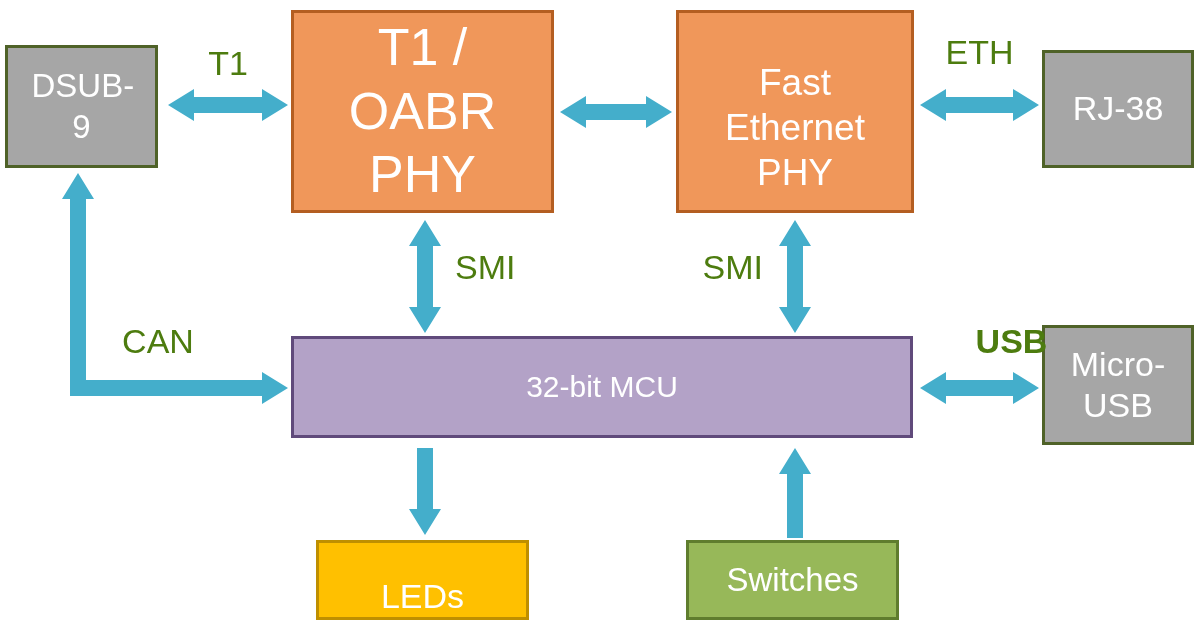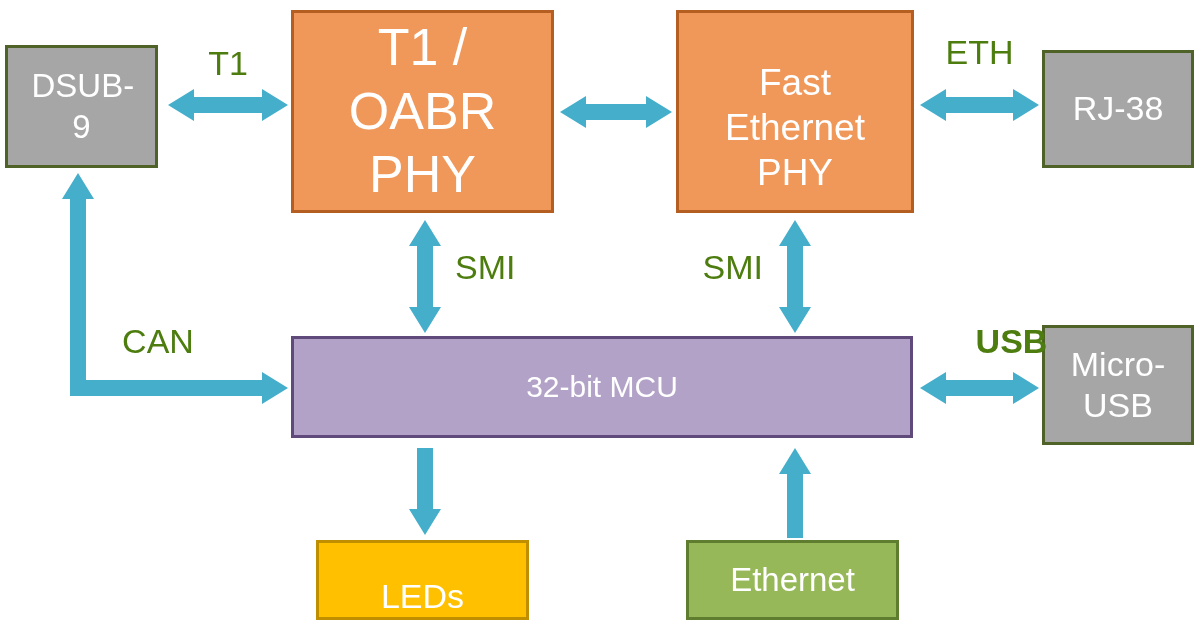--- a/index.html
+++ b/index.html
@@ -139,21 +139,21 @@
 
   <div class="block b-microusb">
     <span class="lbl">Micro-USB</span>
   </div>
 
   <div class="block b-leds">
     <span class="lbl">LEDs</span>
   </div>
 
   <div class="block b-switches">
-    <span class="lbl">Ethernet</span>
+    <span class="lbl">Switches</span>
   </div>
 
   <div class="bus-label l-t1">T1</div>
   <div class="bus-label l-eth">ETH</div>
   <div class="bus-label l-smi-left">SMI</div>
   <div class="bus-label l-smi-right">SMI</div>
   <div class="bus-label l-can">CAN</div>
   <div class="bus-label l-usb">USB</div>
 
 </div>

